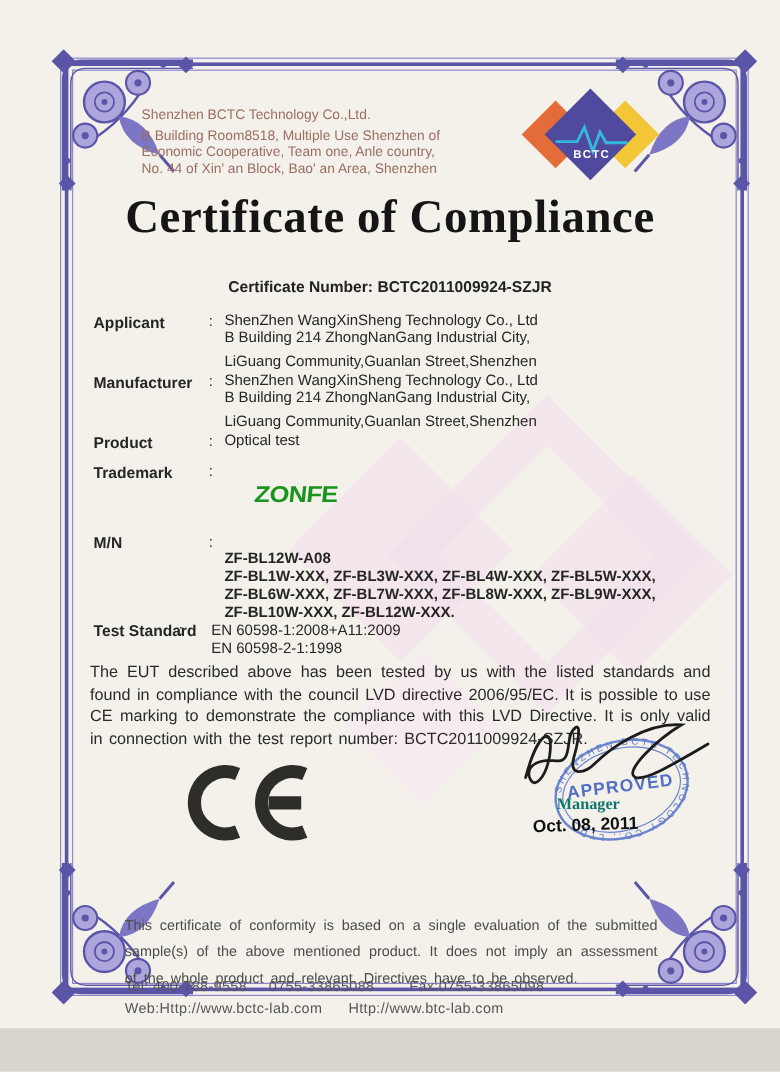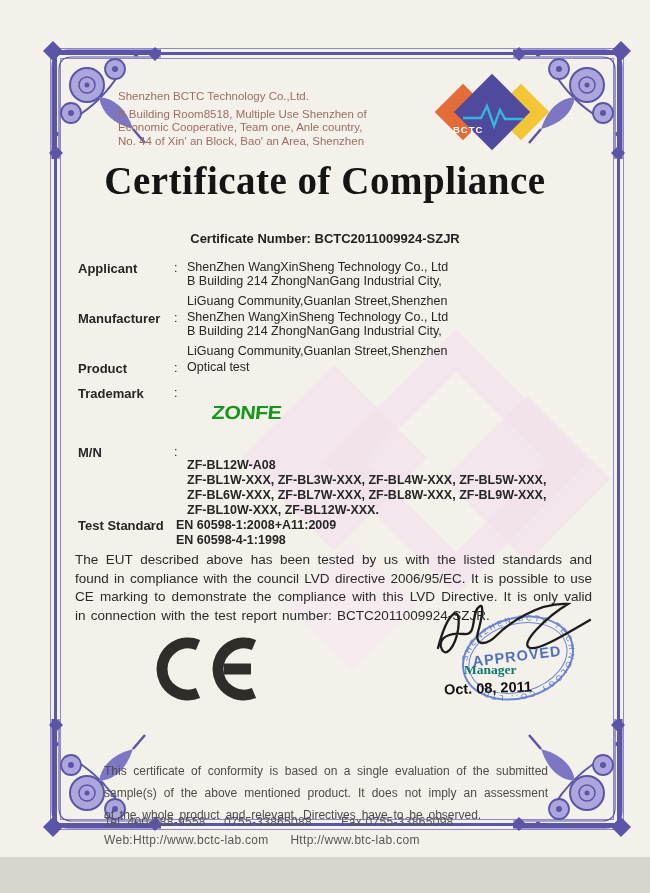--- a/index.html
+++ b/index.html
@@ -26,34 +26,34 @@
   .corner.br{right:-7px;bottom:-7px;transform:rotate(180deg);}
   
   .issuer{position:absolute;left:118px;top:90px;z-index:2;color:#9b6e63;font-size:11.5px;line-height:13.5px;}
   .issuer .co{margin-bottom:4px;}
   .logo{position:absolute;left:437px;top:76px;width:112px;height:74px;z-index:2;}
   .logo .dia{position:absolute;transform:rotate(45deg);}
   .logo .d-left{left:6px;top:16px;width:40px;height:40px;background:#e46c38;}
   .logo .d-right{left:64px;top:16px;width:40px;height:40px;background:#f2c637;}
   .logo .d-center{left:28px;top:9px;width:54px;height:54px;background:#4f4a9e;}
   .logo svg.pulse{position:absolute;left:24px;top:24px;z-index:3;}
-  .logo .bctc{position:absolute;left:16px;right:0;top:48px;z-index:3;text-align:left;
+  .logo .bctc{position:absolute;left:0;right:0;top:48px;z-index:3;text-align:center;
     color:#fff;font-size:9.5px;font-weight:bold;letter-spacing:1px;}
   
   .title{position:absolute;left:0;right:0;top:158px;z-index:2;text-align:center;
     font-family:"Liberation Serif", serif;font-weight:bold;font-size:39px;color:#151515;letter-spacing:.5px;}
   .certno{position:absolute;left:0;right:0;top:231px;z-index:2;text-align:center;
     font-size:13px;font-weight:bold;color:#222;}
   
   .flabel{position:absolute;left:78px;z-index:2;font-size:13px;font-weight:bold;color:#262626;}
   .fcolon{position:absolute;left:174px;z-index:2;font-size:12.5px;color:#262626;}
   .fvalue{position:absolute;left:187px;z-index:2;font-size:12.5px;color:#262626;line-height:13.5px;}
   .fvalue .gap{margin-top:7px;}
   .mn .ln{line-height:15px;font-weight:bold;}
-  .ts{font-weight:bold;line-height:15px;}
+  .ts{font-weight:normal;line-height:15px;}
   .zonfe{position:absolute;left:212px;top:402px;z-index:2;color:#17951c;font-weight:800;
     font-size:19px;letter-spacing:-.5px;transform:skewX(-6deg) scaleX(1.12);transform-origin:left;}
   
   .body-par{position:absolute;left:75px;top:551px;width:517px;z-index:2;
     font-size:13.5px;line-height:18.5px;color:#2a2a2a;text-align:justify;word-spacing:1.5px;}
   
   .ce{position:absolute;left:150px;top:636px;z-index:2;}
   .stamp{position:absolute;left:428px;top:596px;width:180px;height:115px;z-index:3;}
   .stamp .approved{position:absolute;left:24px;top:52px;width:130px;text-align:center;
     color:#4f6fc2;font-weight:bold;font-size:14.5px;letter-spacing:1px;transform:rotate(-7deg);}
@@ -221,21 +221,21 @@
     <div class="ln">ZF-BL12W-A08</div>
     <div class="ln">ZF-BL1W-XXX, ZF-BL3W-XXX, ZF-BL4W-XXX, ZF-BL5W-XXX,</div>
     <div class="ln">ZF-BL6W-XXX, ZF-BL7W-XXX, ZF-BL8W-XXX, ZF-BL9W-XXX,</div>
     <div class="ln">ZF-BL10W-XXX, ZF-BL12W-XXX.</div>
   </div>
 
   <div class="flabel" style="top:518px">Test Standard</div>
   <div class="fcolon" style="top:518px;left:149px">:</div>
   <div class="fvalue" style="top:518px;left:176px">
     <div class="ts">EN 60598-1:2008+A11:2009</div>
-    <div class="ts">EN 60598-4-1:1998</div>
+    <div class="ts">EN 60598-2-1:1998</div>
   </div>
 
   <div class="body-par">The EUT described above has been tested by us with the listed standards and found in compliance with the council LVD directive 2006/95/EC. It is possible to use CE marking to demonstrate the compliance with this LVD Directive. It is only valid in connection with the test report number: BCTC2011009924-SZJR.</div>
 
   <svg class="ce" width="112" height="66" viewBox="0 0 112 66" aria-label="CE">
     <g fill="none" stroke="#2e2d29" stroke-width="11">
       <path d="M48 9 A 26 26 0 1 0 48 57"></path>
       <path d="M104 9 A 26 26 0 1 0 104 57"></path>
       <path d="M74 33 H 101"></path>
     </g>

